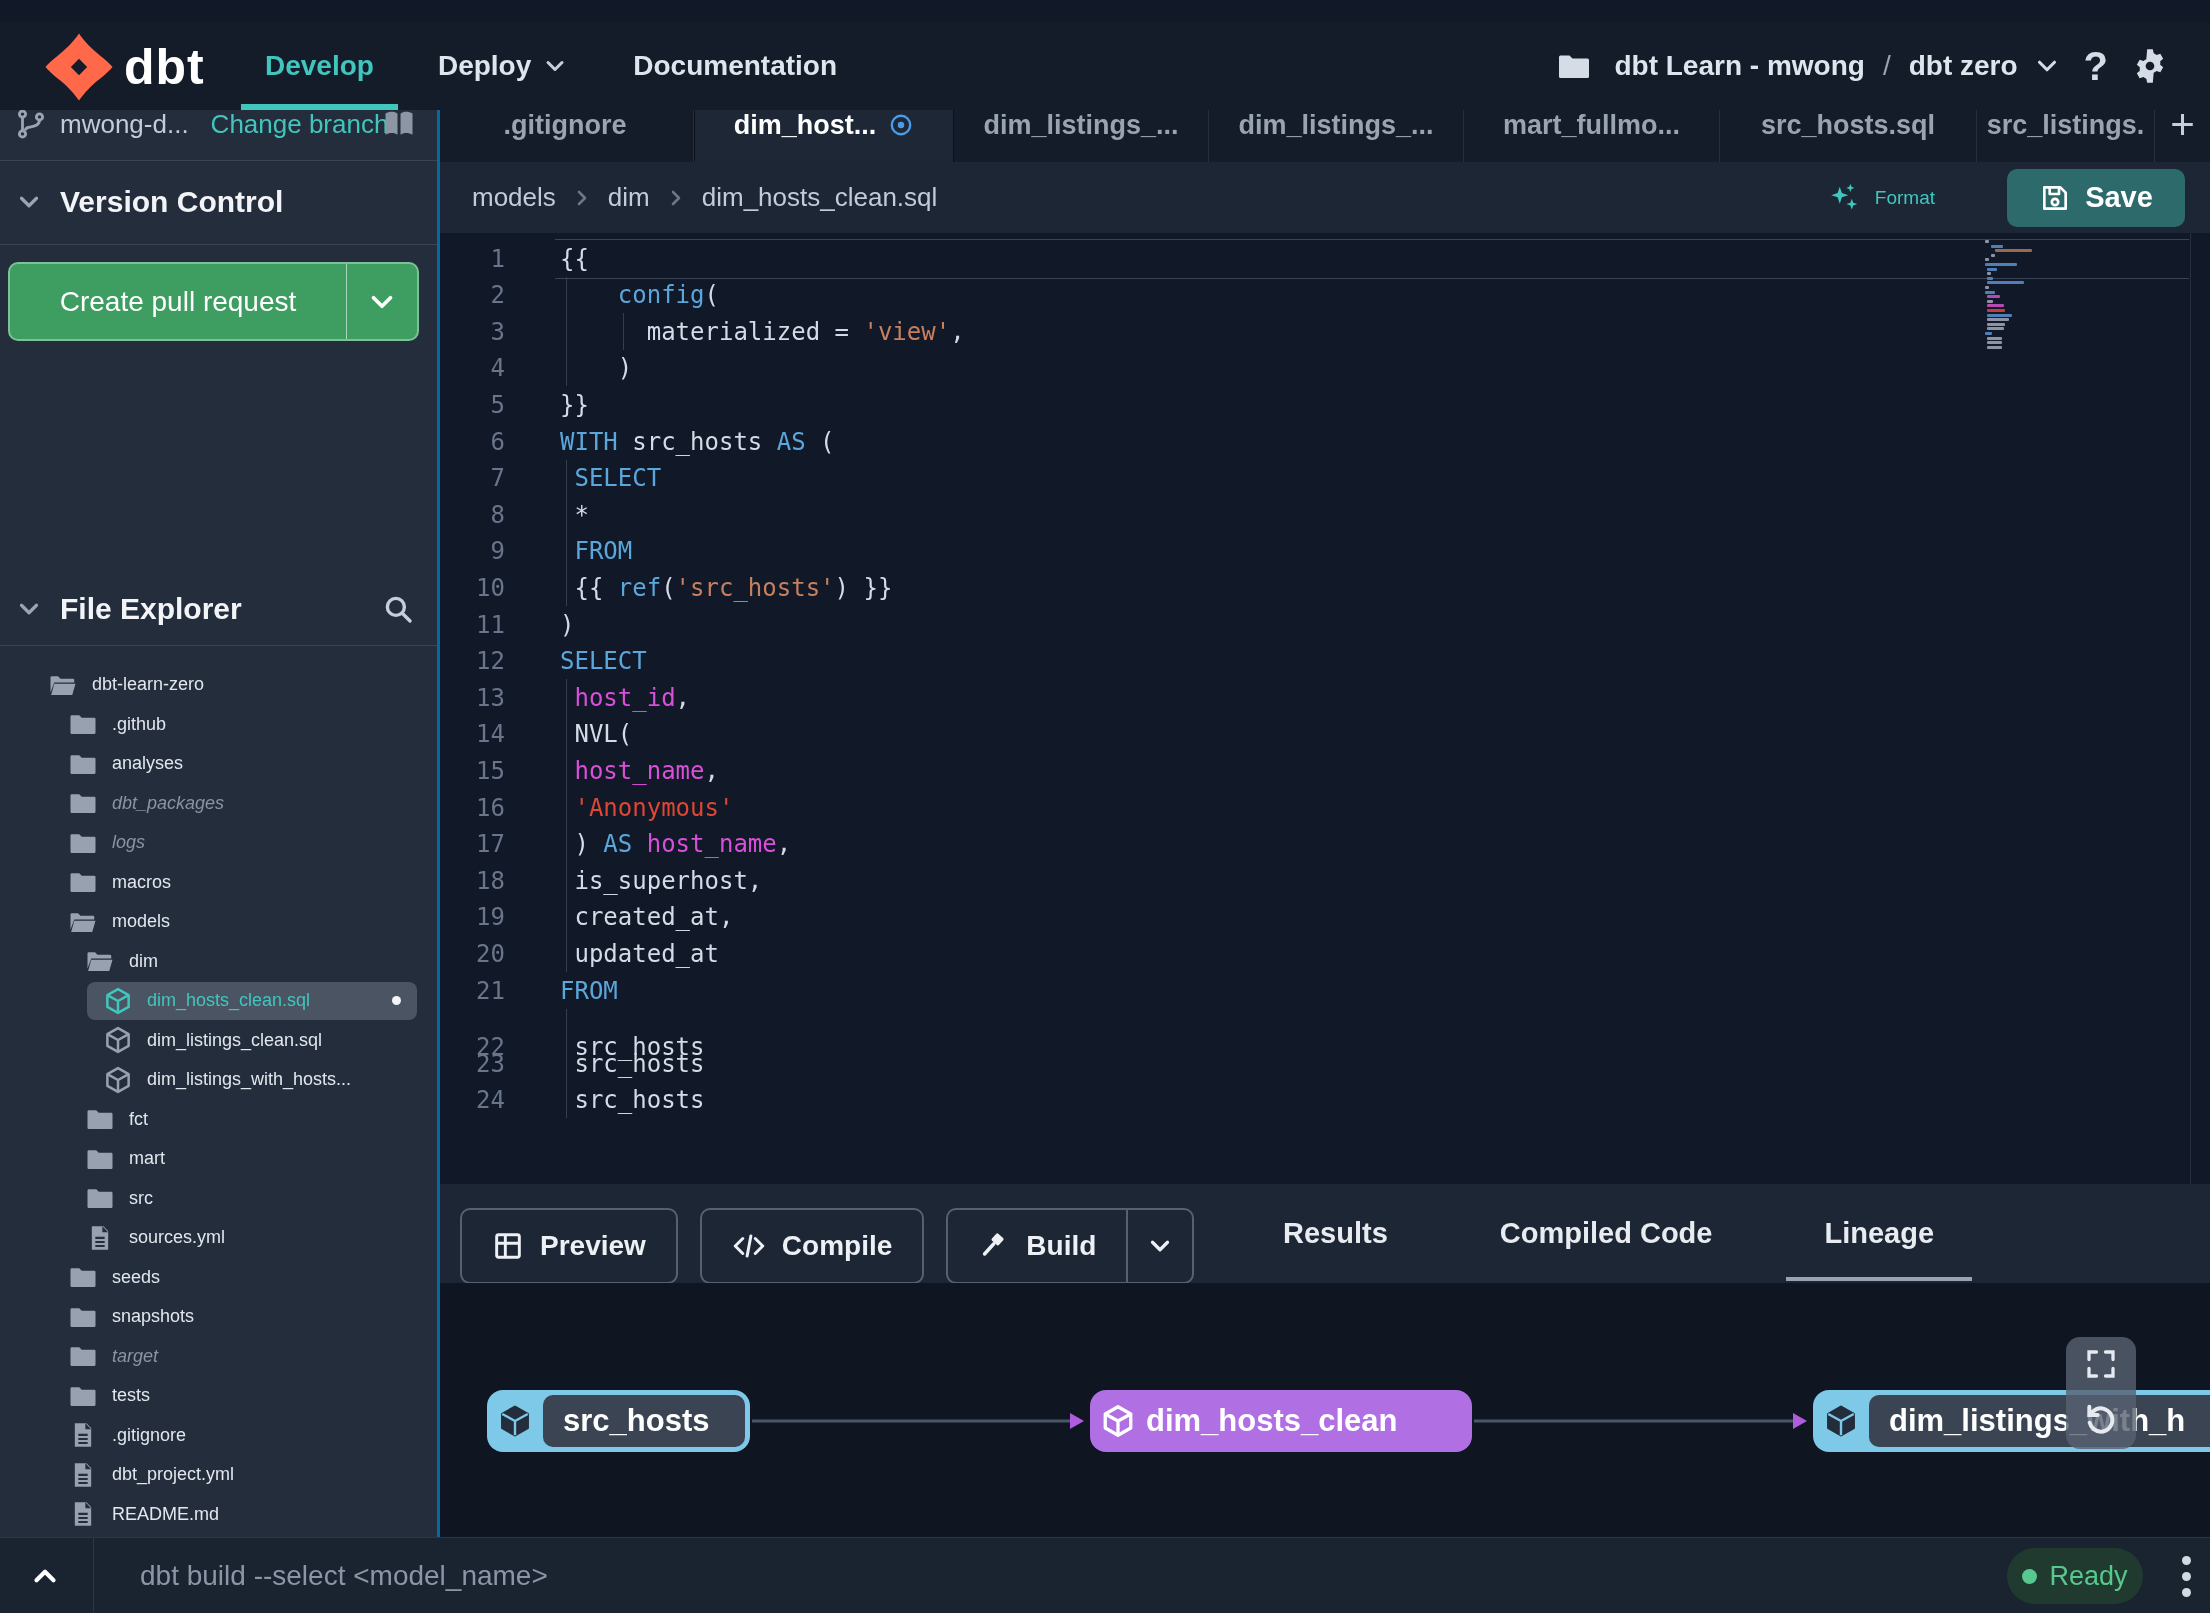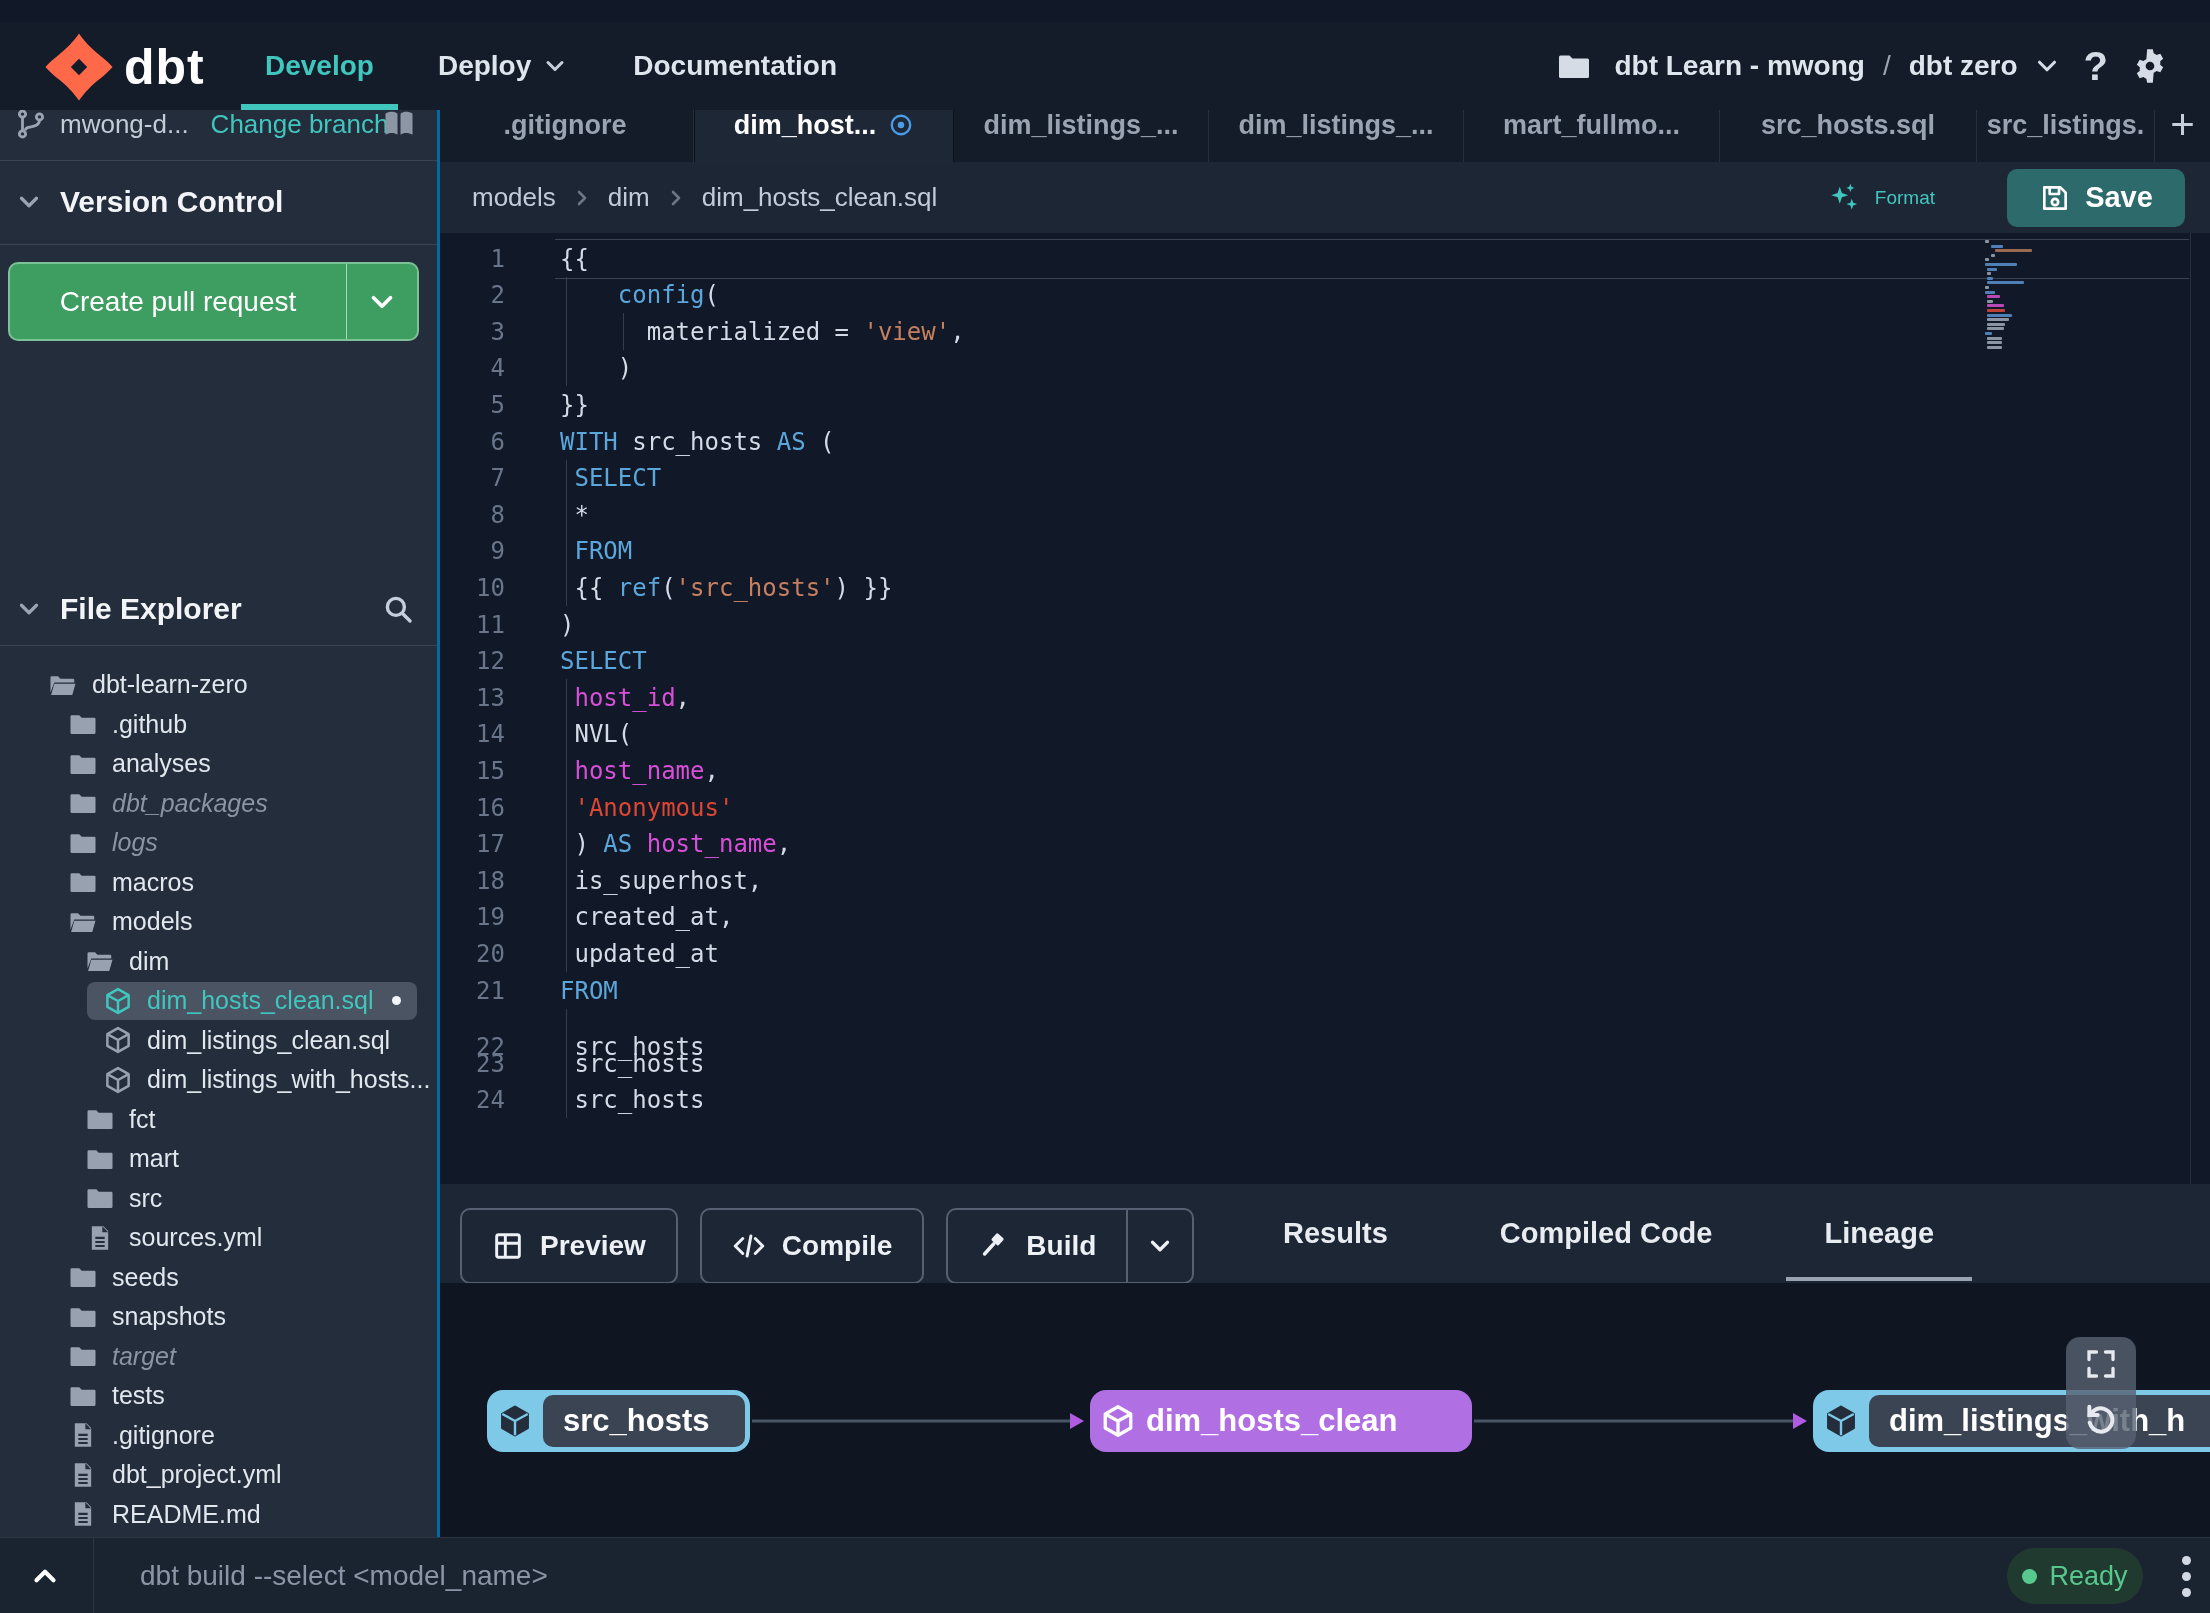--- a/index.html
+++ b/index.html
@@ -34,21 +34,21 @@
   .sec-head .chev{margin-left:14px;color:#9AA4B2;}
   .sec-head .t{margin-left:16px;font-size:30px;font-weight:bold;color:#F2F4F7;}
   .vc-head{top:72px;height:84px;}
   .fe-head{top:484px;height:73px;}
   .fe-search{position:absolute;right:22px;color:#C6CEDB;cursor:pointer;}
   .pr-btn{position:absolute;left:8px;top:174px;width:407px;height:75px;border-radius:10px;background:var(--green);
           border:2px solid #7CC296;display:flex;align-items:stretch;cursor:pointer;}
   .pr-main{flex:1;display:flex;align-items:center;justify-content:center;font-size:28px;color:#fff;}
   .pr-chev{width:70px;display:flex;align-items:center;justify-content:center;border-left:1px solid #A9D8BC;color:#fff;}
   .tree{position:absolute;left:0;top:557px;width:437px;height:892px;padding-top:20px;overflow:hidden;}
-  .trow{position:relative;height:39.5px;display:flex;align-items:center;font-size:25px;color:#E2E7EE;cursor:pointer;}
+  .trow{position:relative;height:39.5px;display:flex;align-items:center;font-size:18px;color:#E2E7EE;cursor:pointer;}
   .trow .tic{position:absolute;width:30px;height:30px;color:#97A1B0;}
   .trow .tlabel{position:absolute;white-space:nowrap;}
   .trow.dim .tlabel{color:#8A94A4;font-style:italic;}
   .trow.sel::before{content:"";position:absolute;left:87px;right:20px;top:1px;bottom:1px;background:#4A5462;border-radius:8px;}
   .trow.sel .tlabel{color:var(--accent);}
   .trow.sel .tic{color:var(--accent);}
   .trow .mod-dot{position:absolute;right:36px;width:9px;height:9px;border-radius:50%;background:#F2F4F7;}
   .trow>*{z-index:1}
 
   

